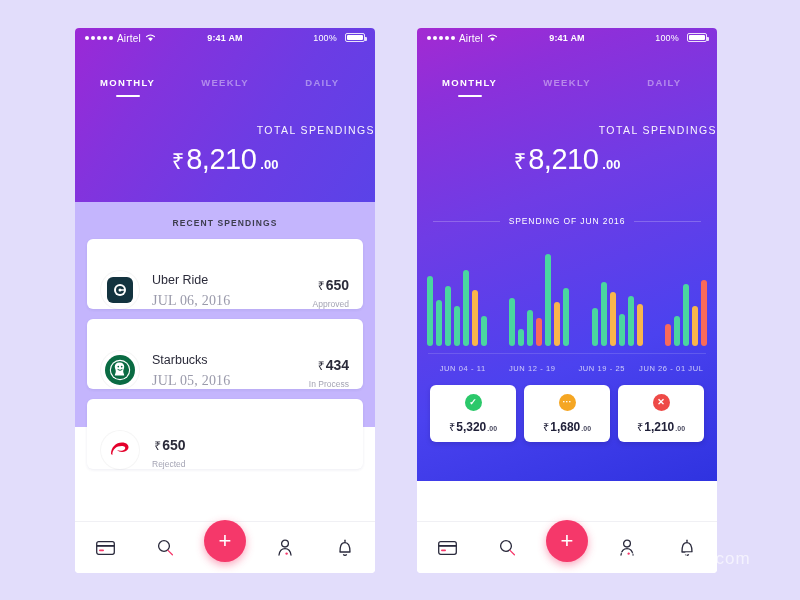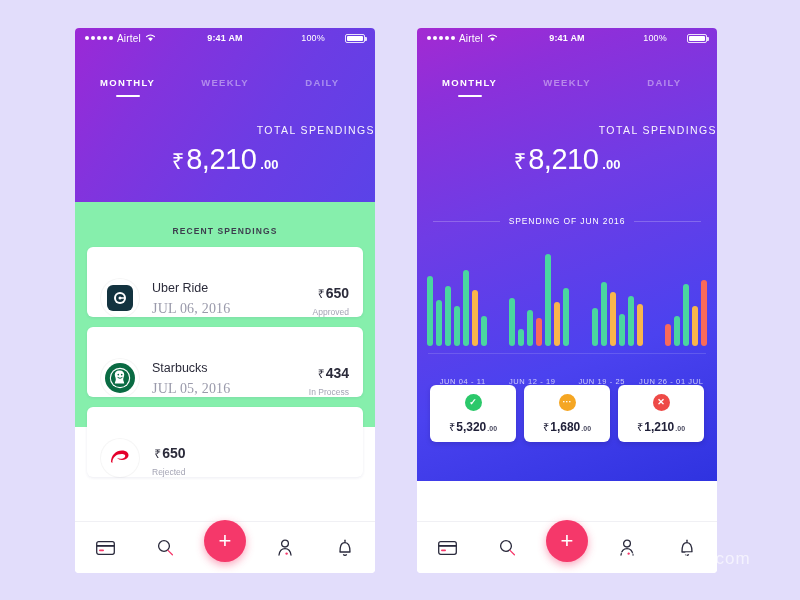--- a/index.html
+++ b/index.html
@@ -27,21 +27,21 @@
   }
   .sb-left { display: flex; align-items: center; gap: 4px; }
   .dots { display: flex; gap: 2px; }
   .dots i { width: 4px; height: 4px; border-radius: 50%; background: #fff; display: block; }
   .carrier { font-size: 10px; }
   .wifi { font-size: 9px; line-height: 1; }
   .sb-time {
     position: absolute; left: 0; right: 0; text-align: center;
     font-size: 9px; font-weight: bold;
   }
-  .sb-right { margin-left: auto; display: flex; align-items: center; gap: 20px; z-index: 2; }
+  .sb-right { margin-left: auto; display: flex; gap: 8px; z-index: 2; }
   .battery {
     width: 20px; height: 9px; border: 1px solid rgba(255,255,255,.85);
     border-radius: 2px; position: relative; padding: 1px;
   }
   .battery::after {
     content:""; position:absolute; right:-3px; top:2.5px; width:2px; height:4px;
     background: rgba(255,255,255,.85); border-radius: 0 1px 1px 0;
   }
   .battery i { display:block; height: 100%; background:#fff; border-radius:1px; }
 
@@ -76,21 +76,21 @@
   .total-amount {
     text-align: center; margin-top: 7px;
     display: flex; align-items: baseline; justify-content: center;
   }
   .rupee { font-size: 22px; font-weight: 300; margin-right: 2px; }
   .amt { font-size: 29px; font-weight: normal; letter-spacing: -.5px; }
   .cents { font-size: 13px; font-weight: 600; margin-left: 4px; }
 
   
   .body-left {
-    background: #86efac; height: 225px; padding: 8px 12px;
+    background: #c4b5fd; height: 225px; padding: 0 12px;
   }
   .section-title {
     text-align: center; font-size: 8.5px; font-weight: bold;
     letter-spacing: 1.1px; color: #3d3d4e; padding: 16px 0 11px;
   }
   .card-list { display: flex; flex-direction: column; gap: 10px; }
   .spend-card {
     background: #fff; border-radius: 6px; height: 70px;
     display: flex; align-items: flex-end; padding: 0 14px;
     box-shadow: 0 1px 3px rgba(60,50,120,.09);
@@ -129,21 +129,21 @@
     white-space: nowrap;
   }
   .chart-area {
     height: 100px; margin: 20px 10px 0; display: flex;
     align-items: flex-end; justify-content: space-between; overflow: hidden;
   }
   .bar-group { display: flex; align-items: flex-end; gap: 3px; height: 100%; }
   .bar { width: 6px; border-radius: 3px; }
   .axis-row {
     display: flex; margin: 7px 11px 0; border-top: 1px solid rgba(255,255,255,.14);
-    padding-top: 23px;
+    padding-top: 10px;
   }
   .axis-label {
     font-size: 7.5px; letter-spacing: .6px; color: rgba(255,255,255,.72);
     text-align: center; white-space: nowrap; overflow: hidden;
   }
 
   
   .stat-row { position: absolute; top: 357px; left: 13px; right: 13px; display: flex; gap: 8px; }
   .stat-card {
     flex: 1; background: #fff; border-radius: 6px; height: 57px;

